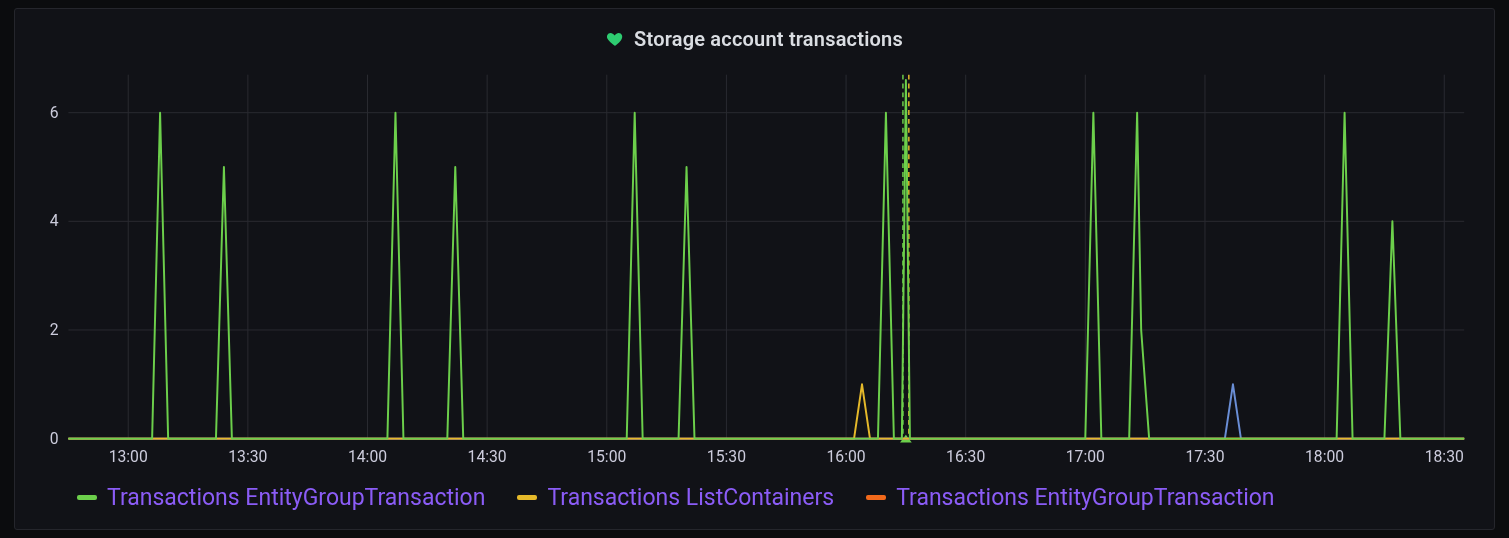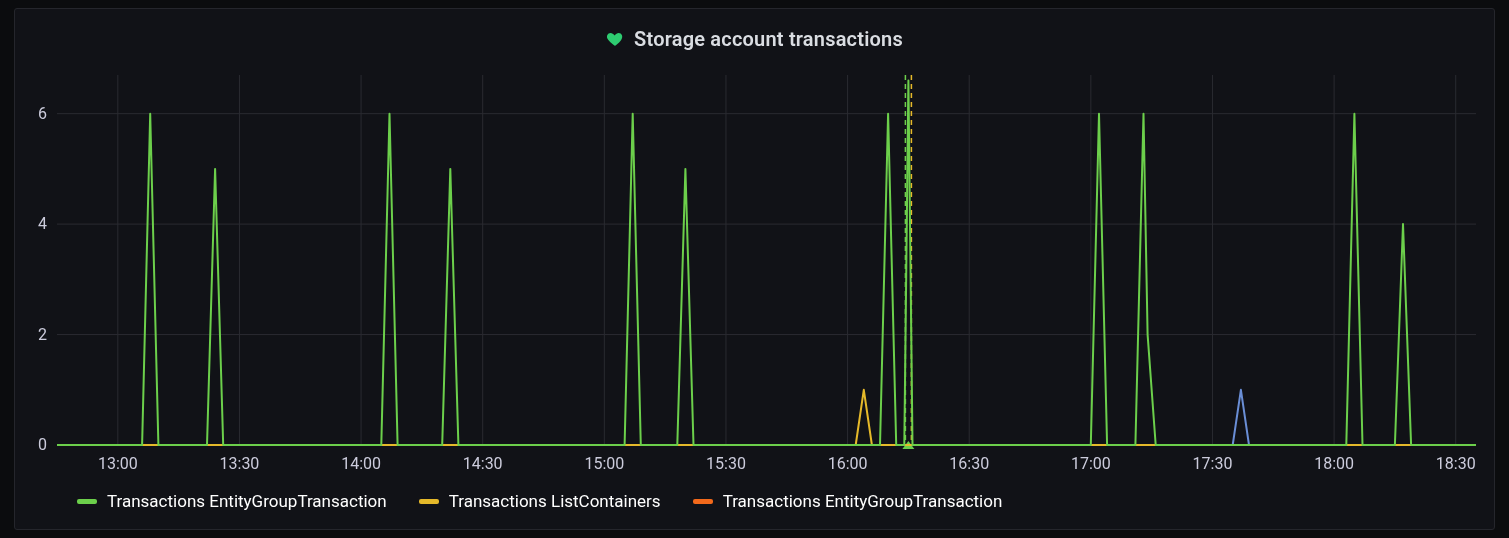--- a/index.html
+++ b/index.html
@@ -52,22 +52,22 @@
     width: 100%;
     height: 100%;
     display: block;
   }
   .legend {
     display: flex;
     flex-wrap: wrap;
     column-gap: 28px;
     row-gap: 10px;
     padding: 8px 18px 18px 62px;
-    font-size: 17px;
-    color: #ffffff;
+    font-size: 23px;
+    color: #8b5cf6;
     gap: 32px;
   }
   .legend-item {
     display: inline-flex;
     align-items: center;
     gap: 10px;
     cursor: pointer;
   }
   .legend-swatch {
     width: 20px;

